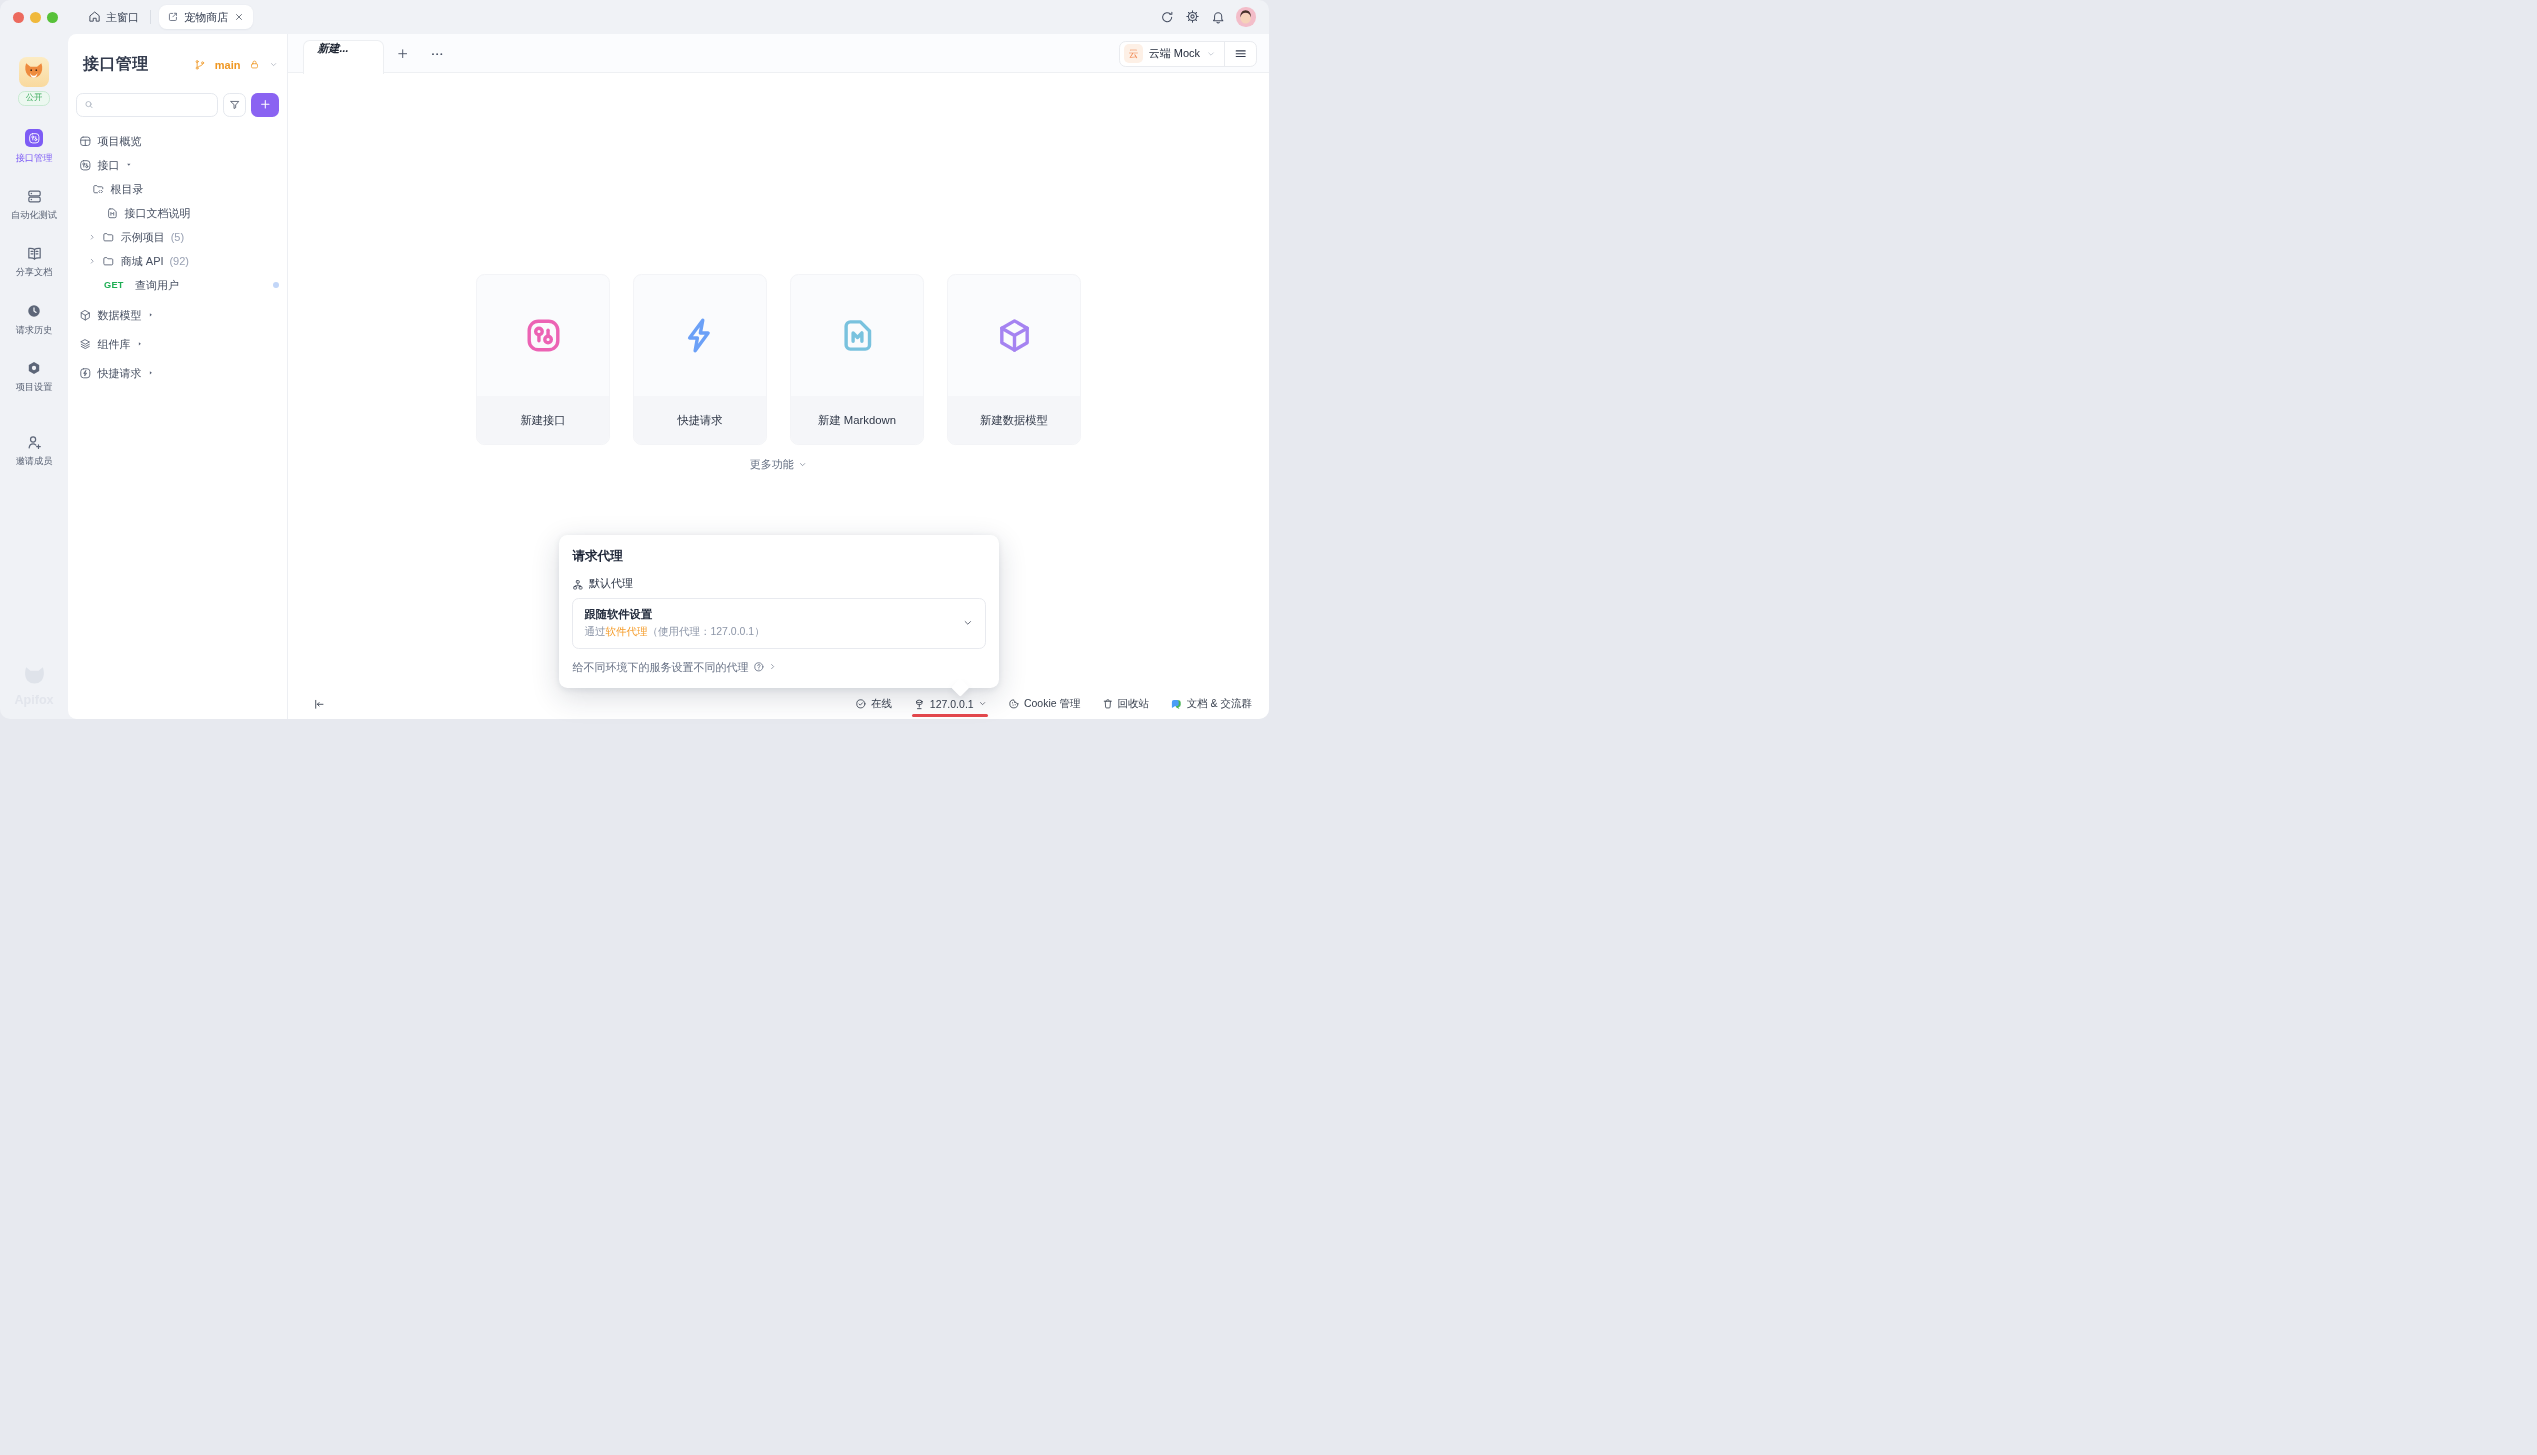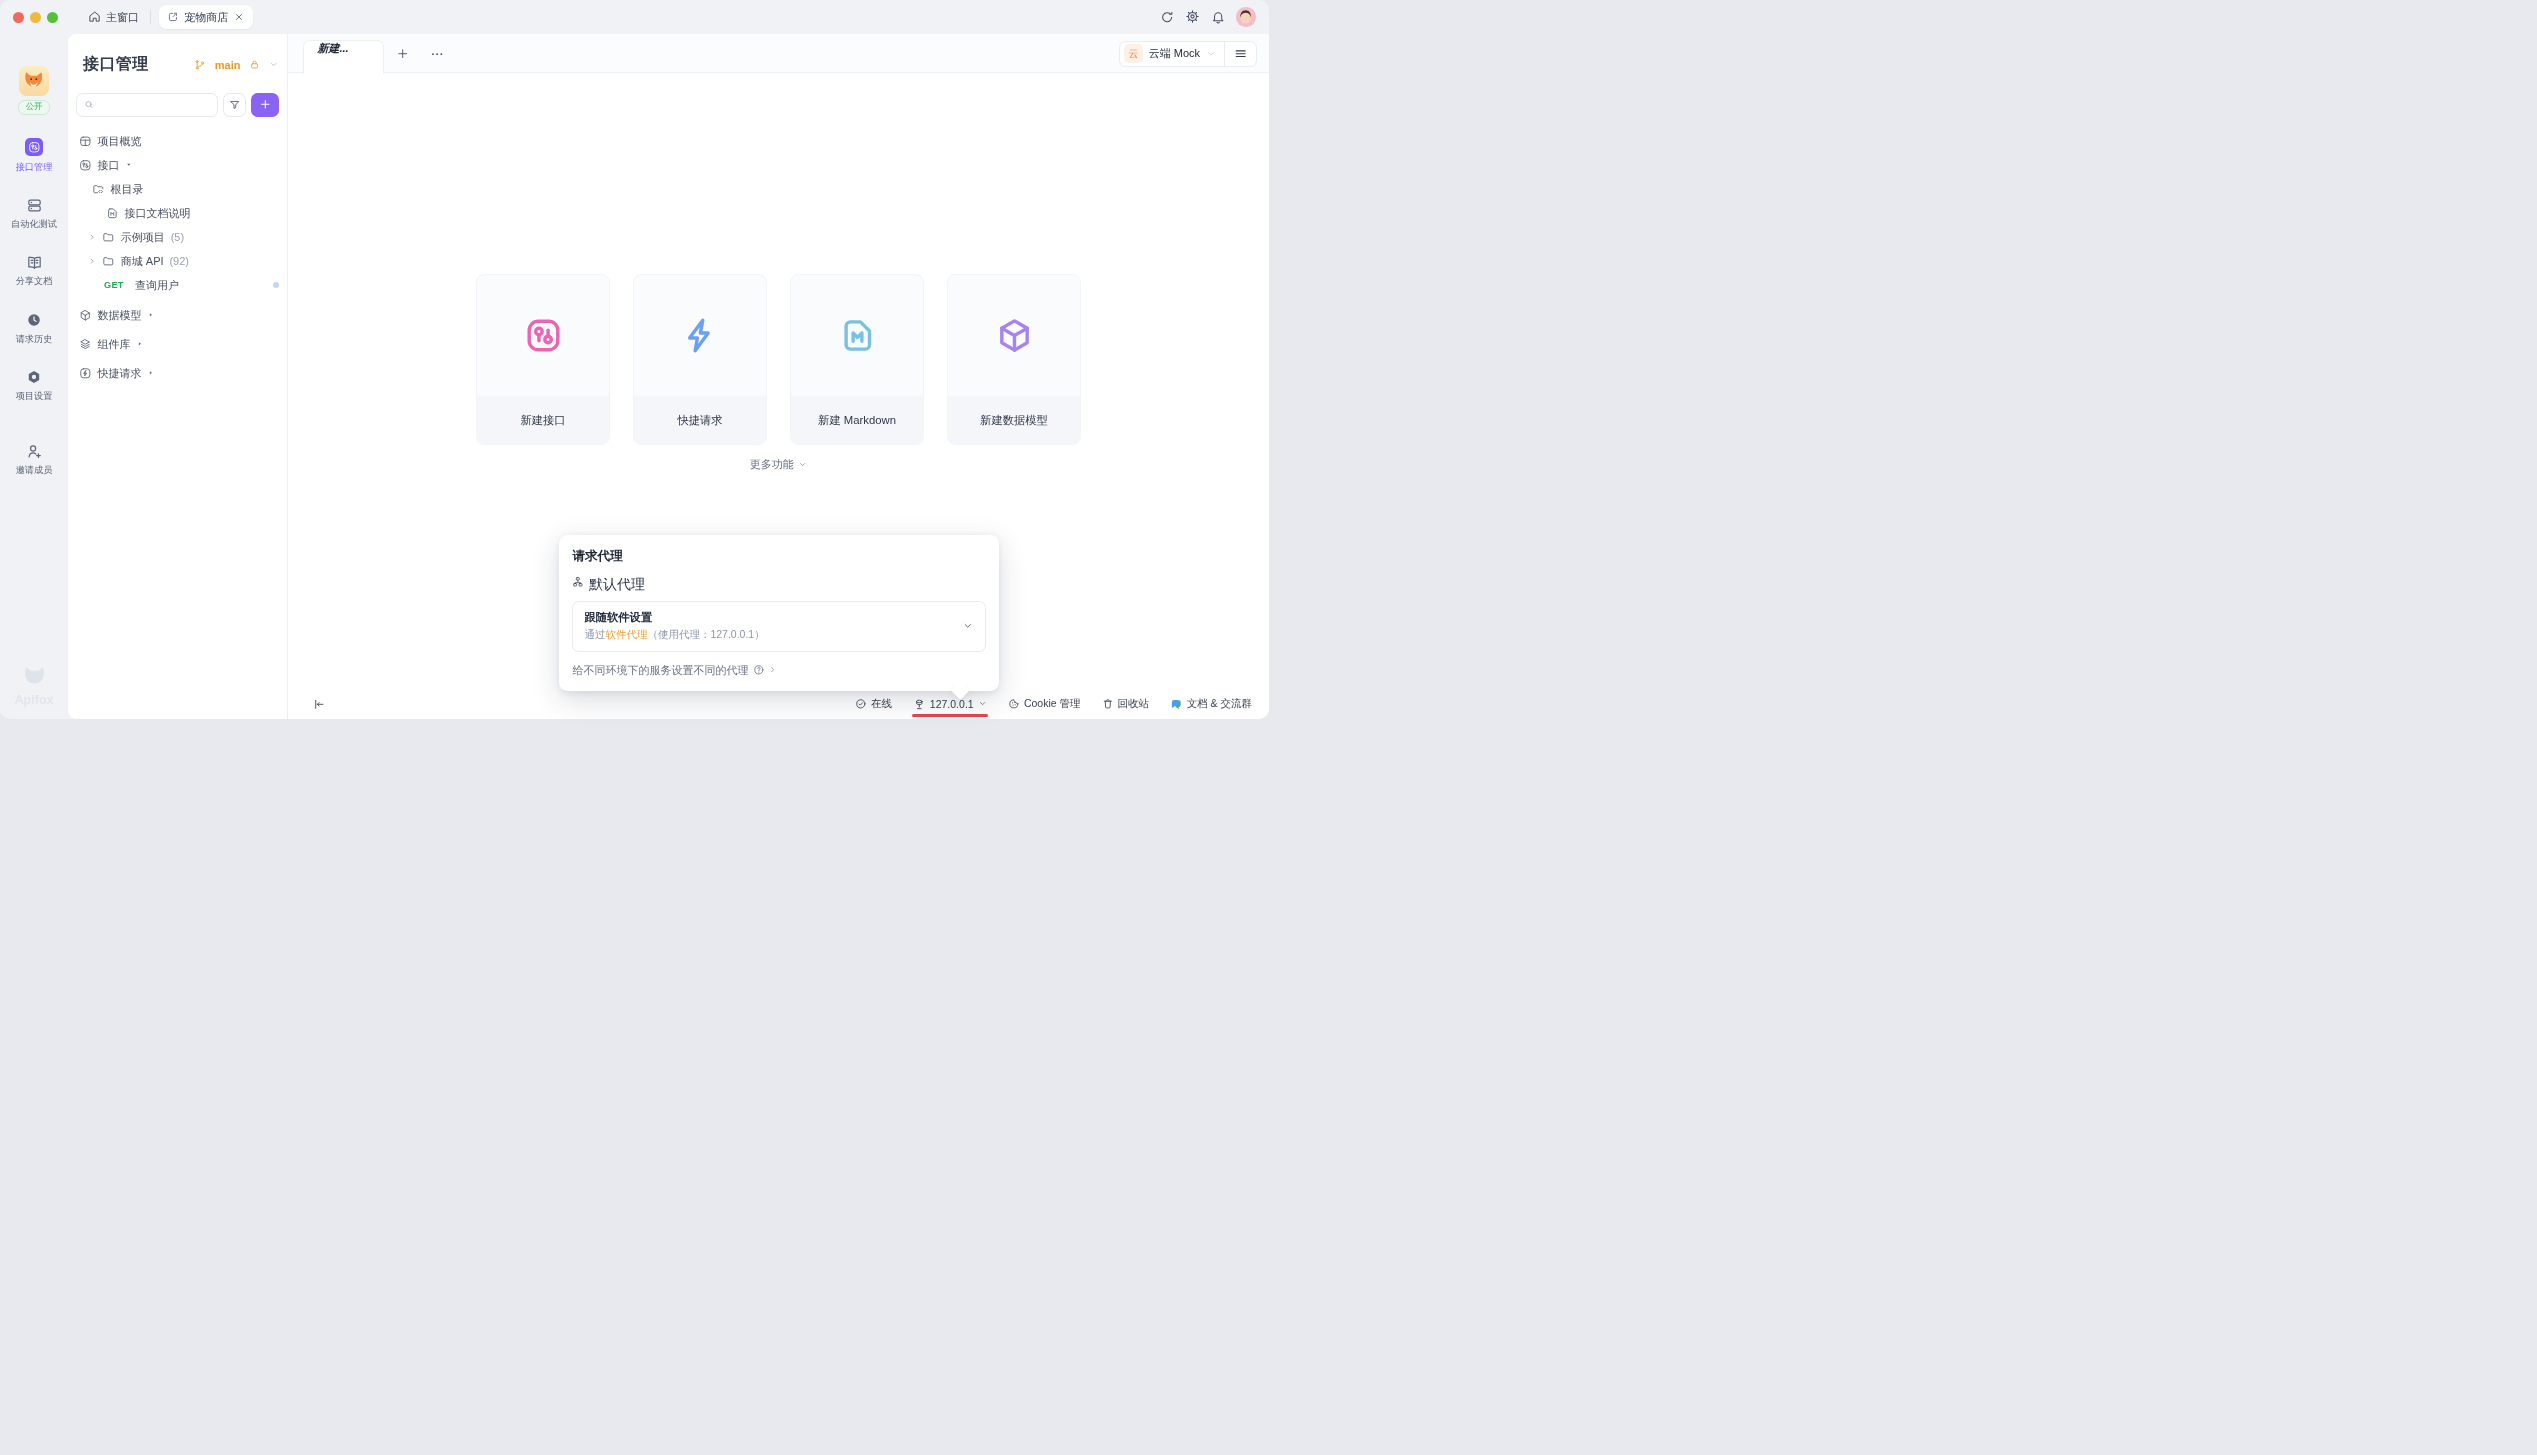--- a/index.html
+++ b/index.html
@@ -13,21 +13,21 @@
   .traffic { width:11px; height:11px; border-radius:50%; margin-right:5.9px; }
   .t-red{ background:#ec6a5e; } .t-yellow{ background:#f0b93c; } .t-green{ background:#57c139; }
   .tl-wrap { display:flex; margin-left:13.4px; }
   .home-tab { display:flex; align-items:center; gap:5px; margin-left:23.5px; color:#3f4859; font-size:11px; cursor:default; }
   .tab-div { width:0.8px; height:13.4px; background:#d9dde4; margin:0 8.4px 0 11px; }
   .win-tab { display:flex; align-items:center; gap:5.9px; background:#fff; border-radius:7.6px; height:24px; padding:0 8.4px 0 7.6px; font-size:11px; color:#333c4f; box-shadow:0 0.8px 1.7px rgba(40,50,80,.06); }
   .tb-right { margin-left:auto; display:flex; align-items:center; gap:11px; margin-right:13.4px; color:#454e61; }
   .avatar { width:19.3px; height:19.3px; border-radius:50%; background:#f3bdc9; overflow:hidden; }
 
   
-  #rail { position:absolute; top:47px; left:0; bottom:0; width:68px; display:flex; flex-direction:column; align-items:center; }
+  #rail { position:absolute; top:38px; left:0; bottom:0; width:68px; display:flex; flex-direction:column; align-items:center; }
   .fox-av { width:30px; height:30px; border-radius:7.6px; background:linear-gradient(#fcecc4,#f9d99e); margin-top:18.5px; display:flex; align-items:center; justify-content:center; }
   .pub-badge { margin-top:4.2px; font-size:8.4px; color:#3dab5e; background:#ecf8f0; border:0.8px solid #c9ead3; border-radius:6.7px; padding:0.8px 6.7px 1.7px; }
   .rail-item { margin-top:22.7px; display:flex; flex-direction:column; align-items:center; gap:4.2px; color:#5d6activity678; color:#5d6678; cursor:pointer; }
   .rail-item .lbl { font-size:9.2px; color:#596274; white-space:nowrap; }
   .rail-item.active .lbl { color:#7d5cf5; }
   .rail-ico-box { width:17.6px; height:17.6px; display:flex; align-items:center; justify-content:center; color:#5d6678; }
   .rail-item.active .rail-ico-box { width:18.5px; height:18.5px; background:#7d5cf5; border-radius:5px; color:#fff; }
   .rail-brand { margin-top:auto; margin-bottom:11.7px; display:flex; flex-direction:column; align-items:center; gap:1.7px; color:#dfe3ea; }
   .rail-brand .txt { font-size:12.6px; font-weight:bold; color:#e2e5ec; }
 
@@ -76,21 +76,21 @@
   .statusbar { position:absolute; left:0; right:0; bottom:0; height:30px; display:flex; align-items:center; font-size:10.5px; color:#39414f; }
   .sb-collapse { margin-left:25px; color:#39414f; cursor:pointer; display:flex; }
   .sb-right { margin-left:auto; display:flex; align-items:center; gap:21px; margin-right:17px; }
   .sb-item { position:relative; display:flex; align-items:center; gap:4.2px; cursor:pointer; }
   .sb-underline { position:absolute; left:-0.8px; right:-0.8px; bottom:-6.7px; height:2.5px; border-radius:1.7px; background:#e5484d; }
 
   
   .popover { position:absolute; left:559px; top:535px; width:440px; background:#fff; border-radius:8.4px; box-shadow:0 8.4px 28.5px rgba(25,35,60,.16), 0 1.7px 6.7px rgba(25,35,60,.08); padding:12.6px 13.4px 13.4px; z-index:10; }
   .pop-tail { position:absolute; left:395px; bottom:-5.9px; width:12.6px; height:12.6px; background:#fff; transform:rotate(45deg); border-radius:1.7px; box-shadow:3.4px 3.4px 8.4px rgba(25,35,60,.08); }
   .pop-title { font-size:12.6px; font-weight:bold; color:#20283a; }
-  .pop-section { display:flex; align-items:flex-start; gap:5px; margin-top:11px; font-size:14px; color:#2a3344; }
+  .pop-section { display:flex; align-items:flex-end; gap:5px; margin-top:11px; font-size:11px; color:#2a3344; }
   .pop-select { margin-top:7.6px; border:0.8px solid #e8eaef; border-radius:6.7px; padding:7.6px 11px 8.4px; display:flex; align-items:center; cursor:pointer; }
   .pop-select .lines { flex:1; }
   .ps-title { font-size:11.3px; font-weight:bold; color:#232c3d; }
   .ps-desc { margin-top:3.4px; font-size:10.5px; color:#8d96a8; }
   .ps-desc .lnk { color:#f59d2c; }
   .pop-foot { margin-top:11px; display:flex; align-items:center; gap:4.2px; font-size:11px; color:#667084; cursor:pointer; }
 </style>
 </head>
 <body>
 

